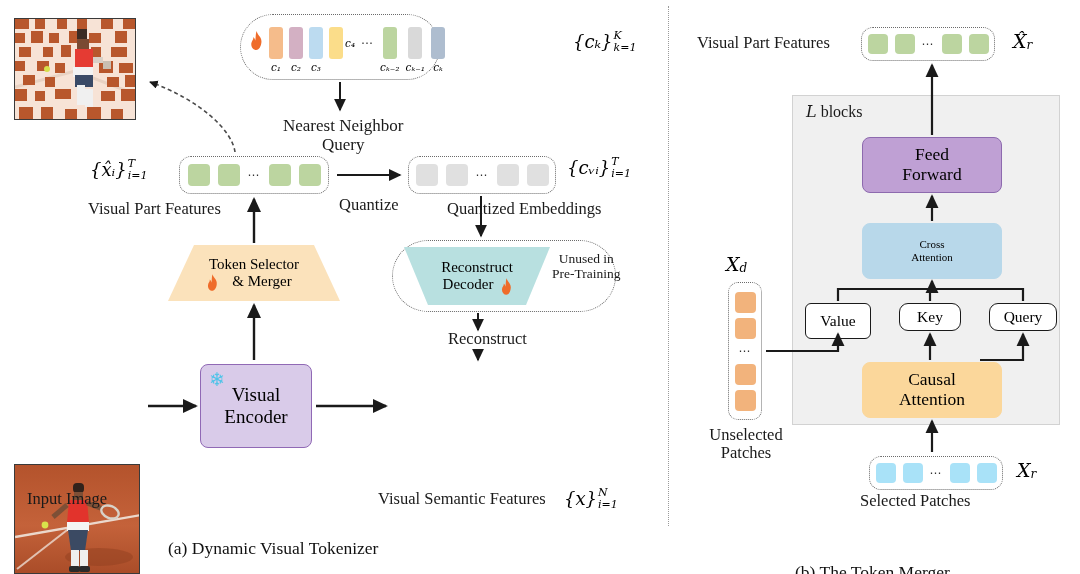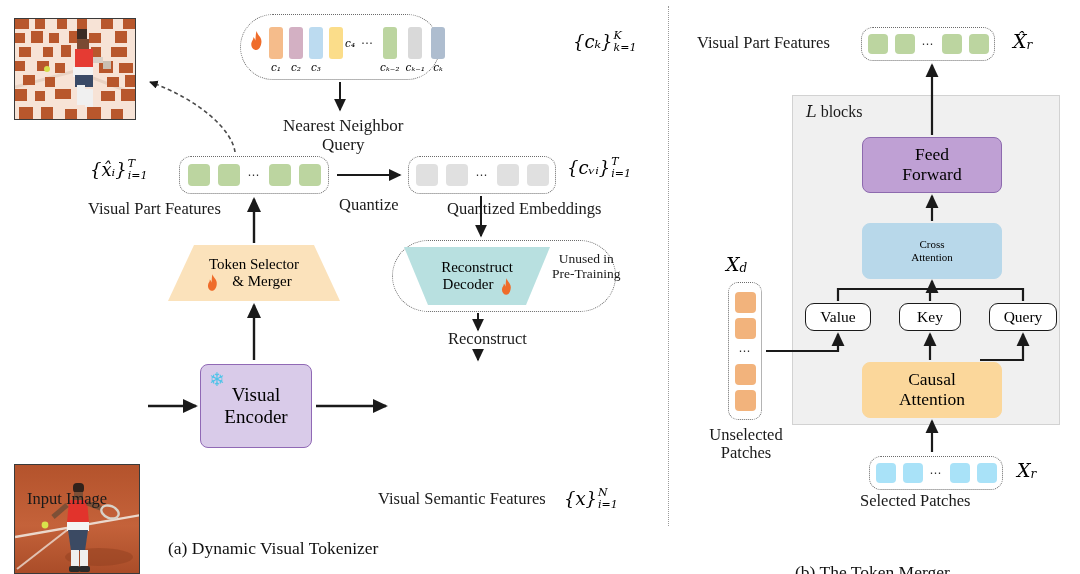--- a/index.html
+++ b/index.html
@@ -356,21 +356,21 @@
   <div class="abs rbox box-violet" style="left:862px; top:137px; width:140px; height:56px; font-size:17.5px; flex-direction:column;">
     <div>Feed</div>
     <div>Forward</div>
   </div>
 
   <div class="abs rbox box-blue" style="left:862px; top:223px; width:140px; height:56px; font-size:11px; flex-direction:column;">
     <div>Cross</div>
     <div>Attention</div>
   </div>
 
-  <div class="abs rbox box-white" style="left:805px; top:303px; width:66px; height:28px; font-size:15.5px;">
+  <div class="abs rbox box-white" style="left:805px; top:303px; width:66px; height:36px; font-size:15.5px;border-radius:6px;">
     <span>Value</span>
   </div>
   <div class="abs rbox box-white" style="left:899px; top:303px; width:62px; height:28px; font-size:15.5px;">
     <span>Key</span>
   </div>
   <div class="abs rbox box-white" style="left:989px; top:303px; width:68px; height:28px; font-size:15.5px;">
     <span>Query</span>
   </div>
 
   <div class="abs rbox box-orange" style="left:862px; top:362px; width:140px; height:56px; font-size:17.5px; flex-direction:column;">

